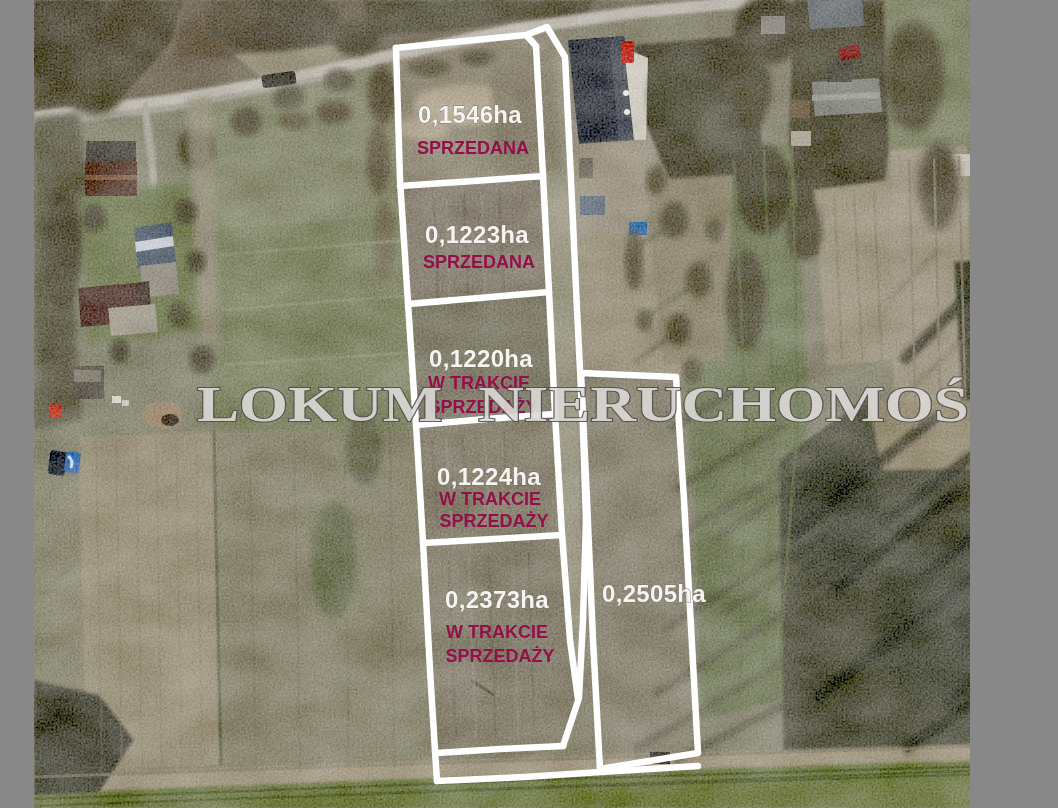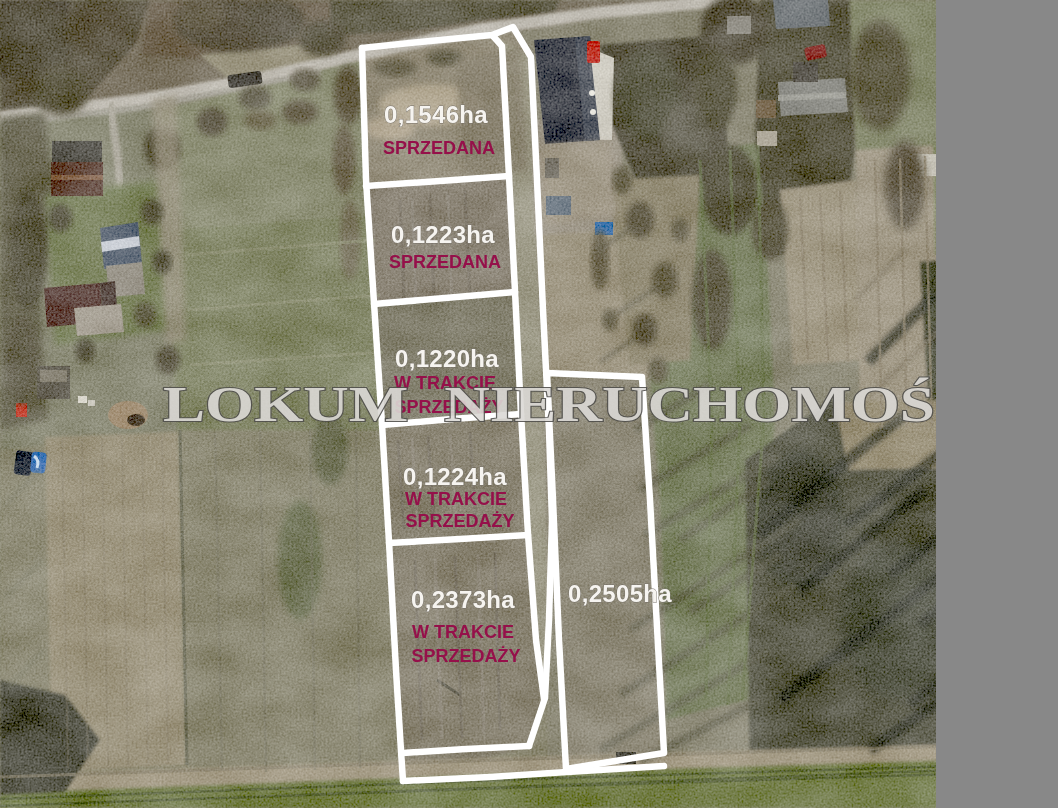--- a/index.html
+++ b/index.html
@@ -1,17 +1,17 @@
 <!DOCTYPE html>
 <html><head>
 <meta charset="utf-8">
 <style>
   html,body{margin:0;padding:0;background:#888;}
   #stage{width:936px;height:808px;overflow:hidden;position:relative;
-    font-family:"Liberation Sans", sans-serif;}
+    font-family:"Liberation Sans", sans-serif;padding-left:34px;}
   svg{display:block;}
 </style>
 </head>
 <body>
 <div id="stage">
 <svg width="1058" height="808" viewBox="0 0 1058 808" xmlns="http://www.w3.org/2000/svg">
 <defs>
   <filter id="soft1" x="-5%" y="-5%" width="110%" height="110%">
           <feGaussianBlur stdDeviation="1.6"></feGaussianBlur>
         </filter>

